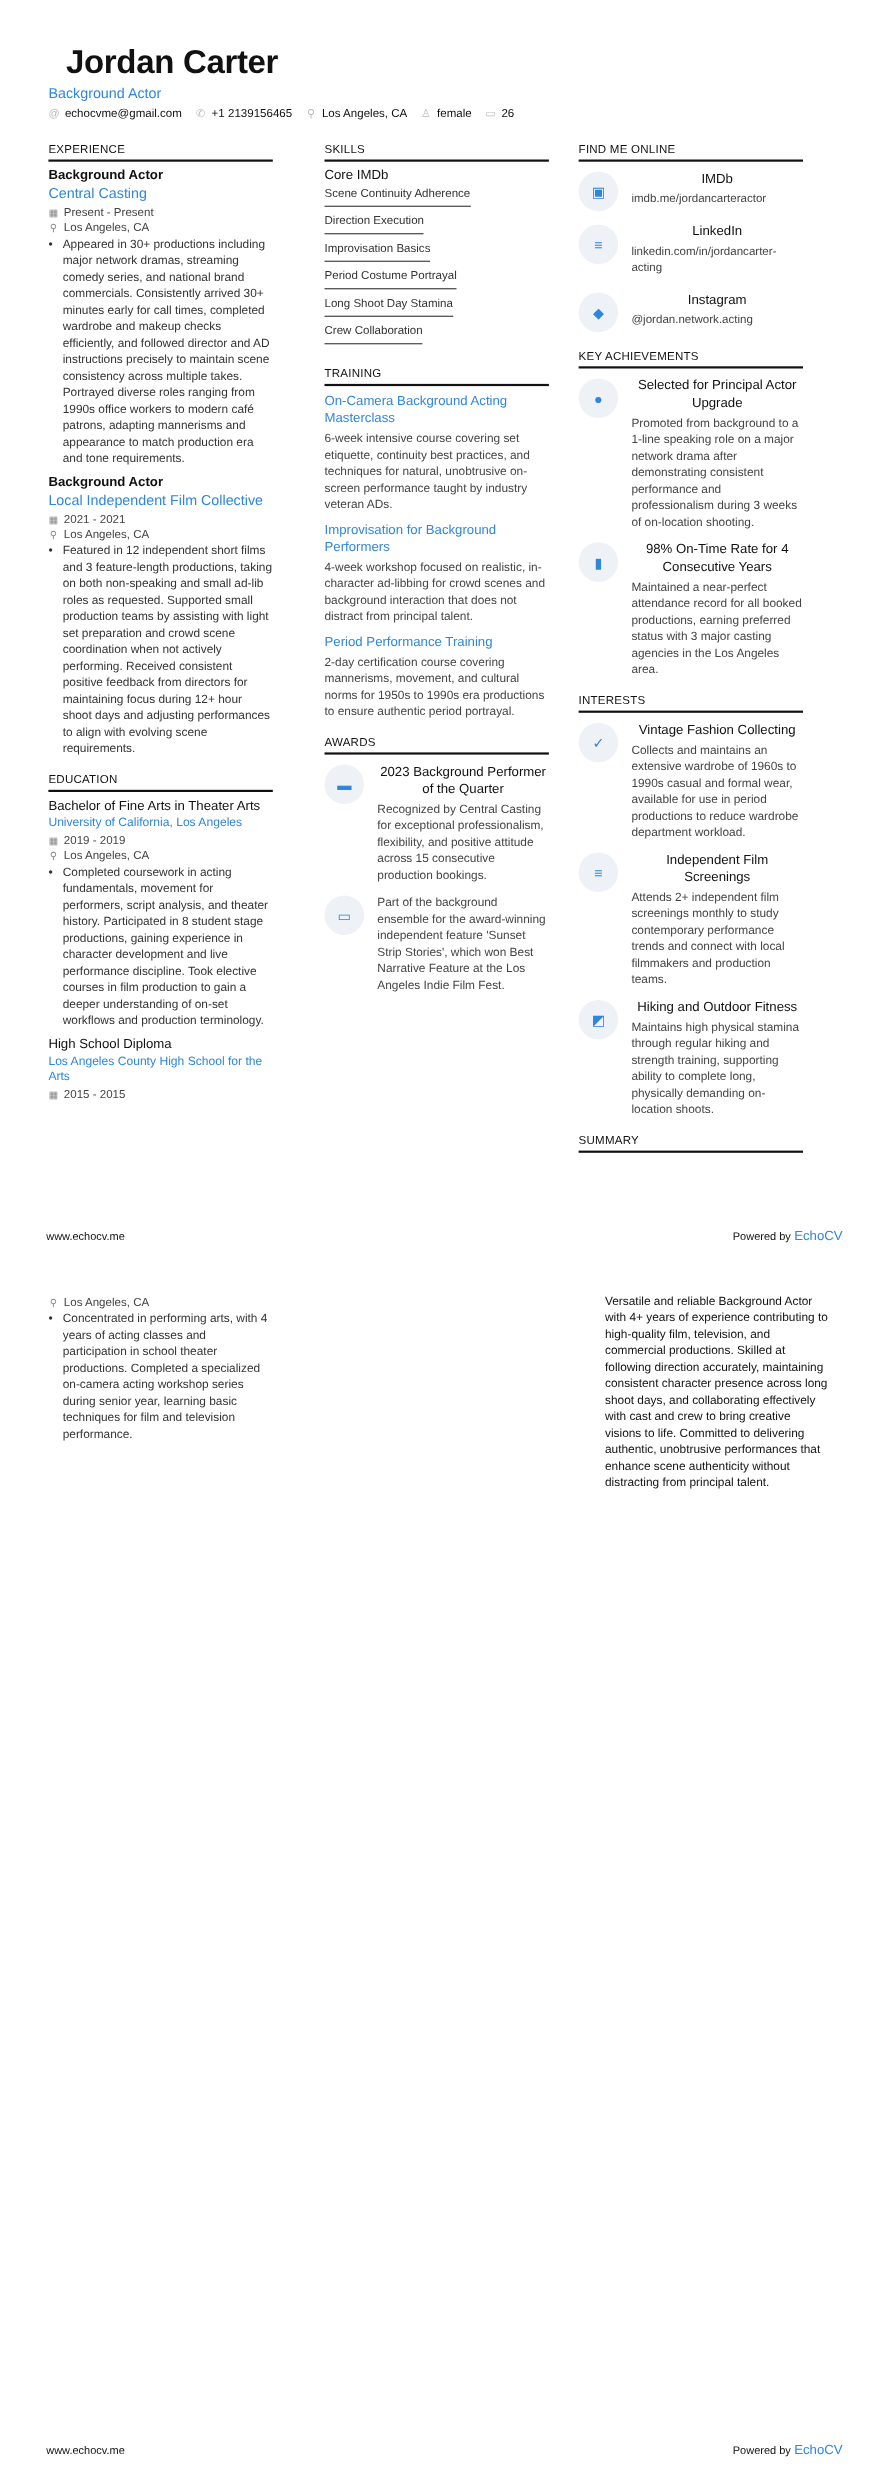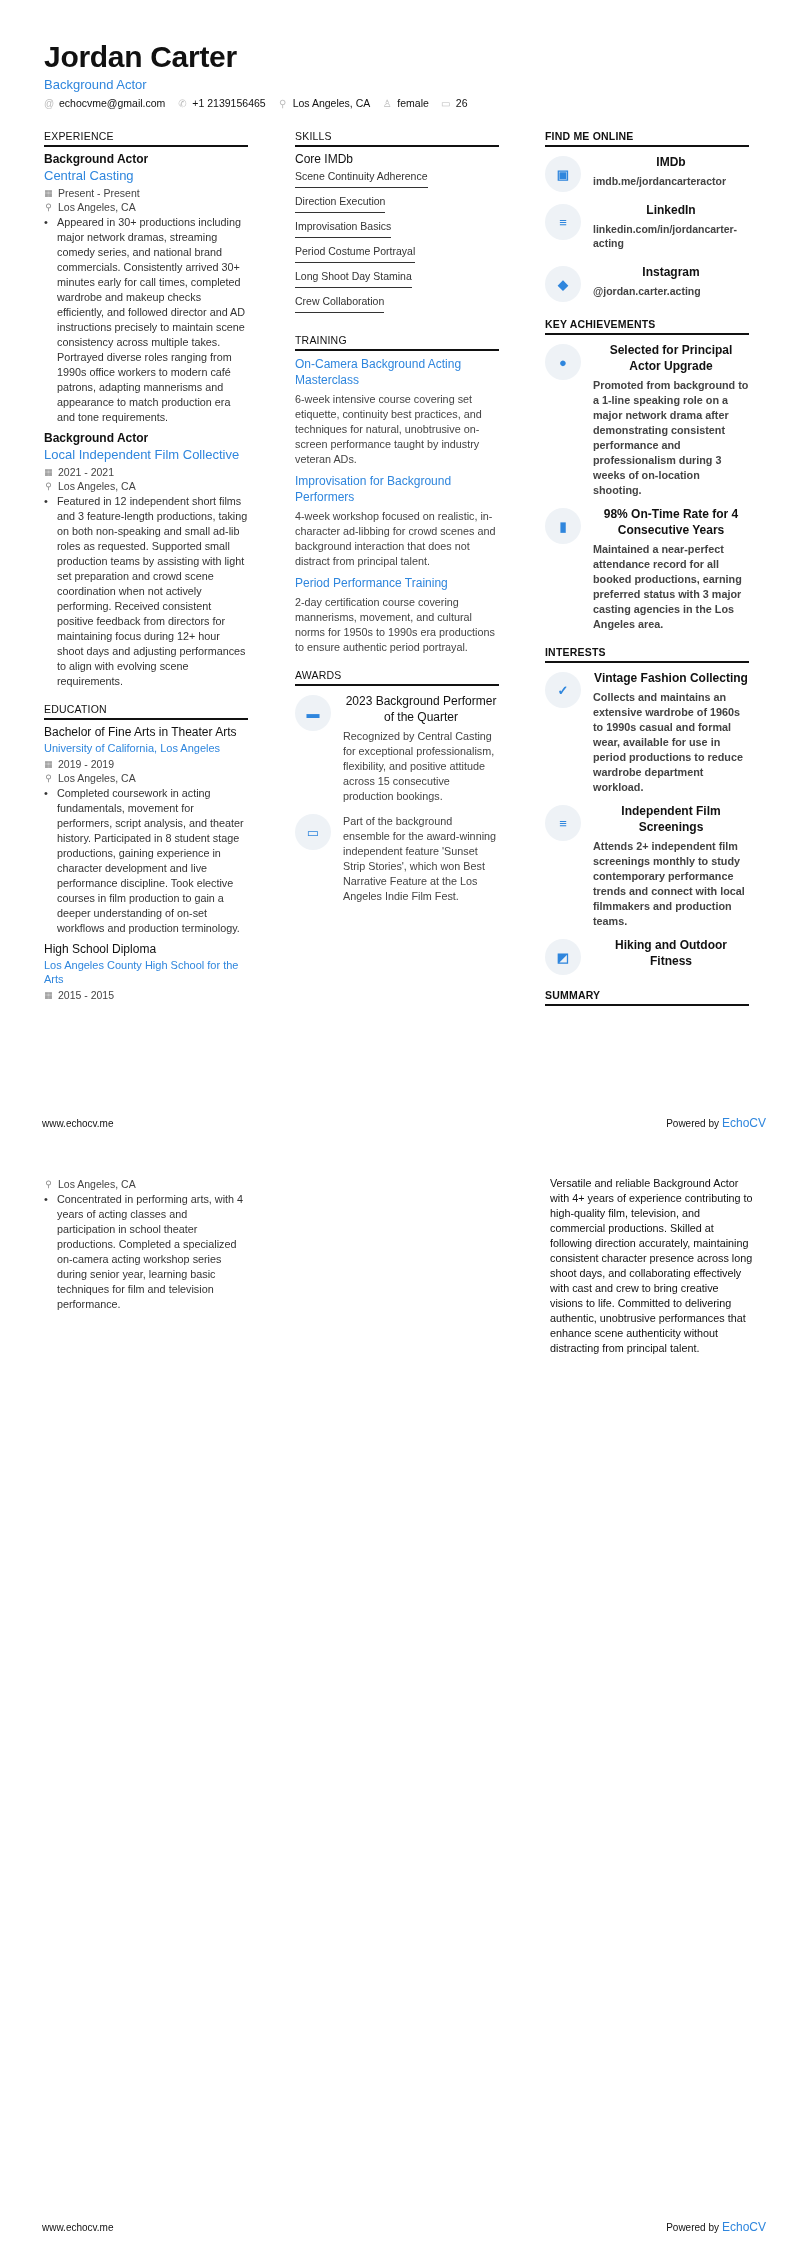--- a/index.html
+++ b/index.html
@@ -1,29 +1,29 @@
 <!DOCTYPE html>
 <html><head>
 <meta charset="utf-8">
 <style>
   html, body { margin:0; padding:0; background:#fff; }
   body { width:794px; height:2246px; position:relative; font-family:"Liberation Sans", sans-serif; color:#111; overflow:hidden; }
   .page { position:absolute; left:0; width:794px; }
   .p1 { top:0; height:1140px; }
 
-  .name { position:absolute; left:44px; top:40px; font-size:30px; font-weight:bold; letter-spacing:-0.3px; color:#111; }
+  .name { position:absolute; left:60px; top:40px; font-size:30px; font-weight:bold; letter-spacing:-0.3px; color:#111; }
   .role { position:absolute; left:44px; top:77px; font-size:13px; color:#2f86dd; }
   .contacts { position:absolute; left:44px; top:97px; display:flex; gap:12px; font-size:10.5px; color:#111; align-items:center; }
   .contact { display:flex; align-items:center; gap:5px; }
   .cicon { color:#bbb; font-size:10px; width:10px; text-align:center; }
 
   .col { position:absolute; top:130px; width:204px; }
   .c1 { left:44px; }
   .c2 { left:295px; }
-  .c3 { left:545px;font-weight:bold; }
+  .c3 { left:526px; }
 
   .sec-title { font-size:10.5px; color:#111; letter-spacing:0.2px; padding-bottom:3px; border-bottom:2.5px solid #111; margin-bottom:5px; }
   .sec { margin-bottom:14px; }
 
   .job-title { font-size:12px; font-weight:bold; color:#111; margin-top:2px; }
   .edu-title { font-size:12px; color:#111; margin-top:2px; }
   .org { font-size:13px; color:#2f86dd; margin-top:2px; line-height:1.3; }
   .org-s { font-size:11px; color:#2f86dd; margin-top:2px; line-height:1.35; }
   .meta { font-size:10.5px; color:#444; margin-top:2px; display:flex; align-items:center; gap:5px; }
   .micon { color:#888; font-size:9px; width:9px; text-align:center; }
@@ -213,21 +213,21 @@
         <div class="icircle">≡</div>
         <div class="item-body">
           <div class="item-title">LinkedIn</div>
           <div class="link-sub">linkedin.com/in/jordancarter-acting</div>
         </div>
       </div>
       <div class="item">
         <div class="icircle">◆</div>
         <div class="item-body">
           <div class="item-title">Instagram</div>
-          <div class="link-sub">@jordan.carter.acting</div>
+          <div class="link-sub">@jordan.network.acting</div>
         </div>
       </div>
     </div>
 
     <div class="sec">
       <div class="sec-title">KEY ACHIEVEMENTS</div>
       <div class="item">
         <div class="icircle">●</div>
         <div class="item-body">
           <div class="item-title">Selected for Principal Actor Upgrade</div>
@@ -256,20 +256,21 @@
         <div class="icircle">≡</div>
         <div class="item-body">
           <div class="item-title">Independent Film Screenings</div>
           <div class="item-desc">Attends 2+ independent film screenings monthly to study contemporary performance trends and connect with local filmmakers and production teams.</div>
         </div>
       </div>
       <div class="item">
         <div class="icircle">◩</div>
         <div class="item-body">
           <div class="item-title">Hiking and Outdoor Fitness</div>
+          <div class="item-desc">Maintains high physical stamina through regular hiking and strength training, supporting ability to complete long, physically demanding on-location shoots.</div>
         </div>
       </div>
     </div>
 
     <div class="sec">
       <div class="sec-title">SUMMARY</div>
     </div>
   </div>
 </div>
 

